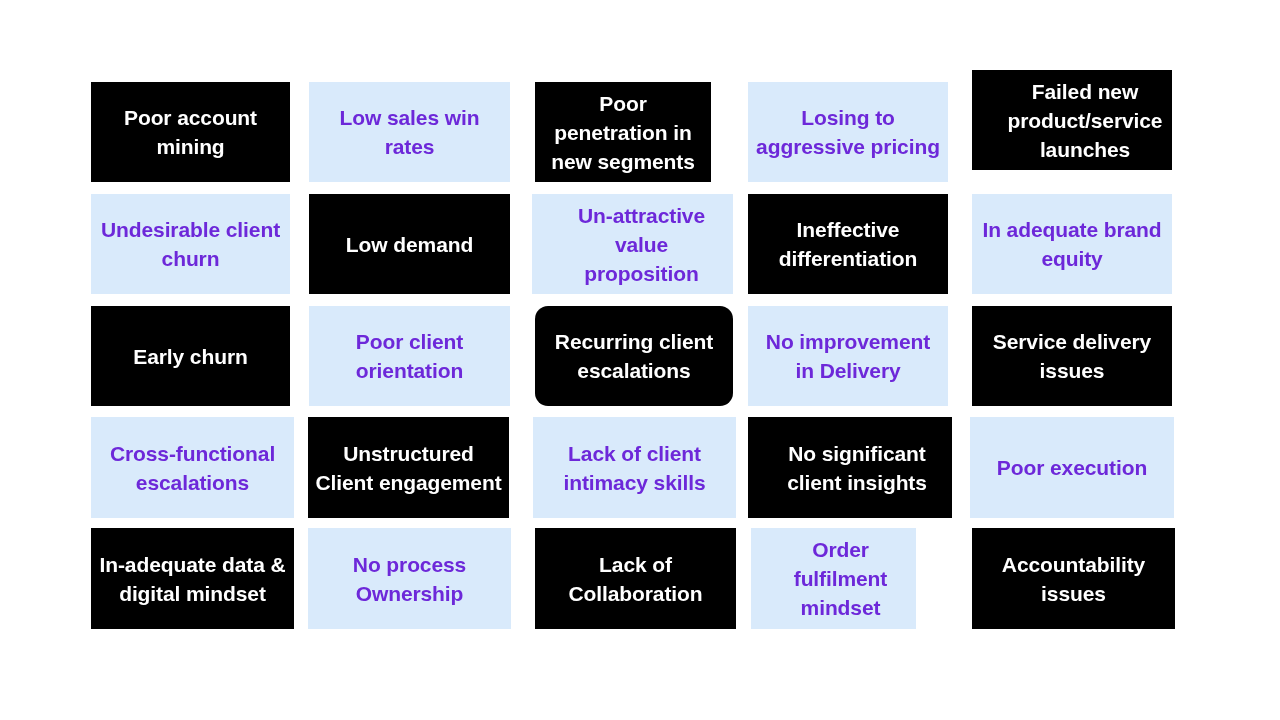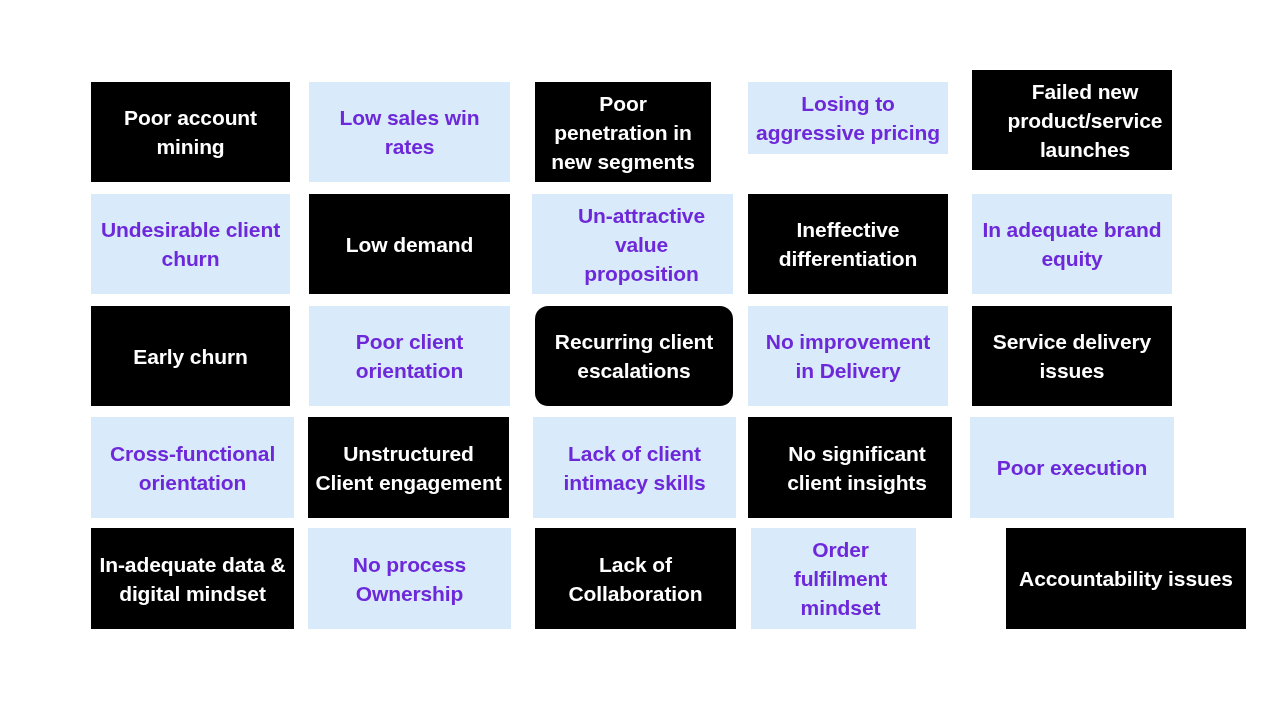--- a/index.html
+++ b/index.html
@@ -54,21 +54,21 @@
 <div id="canvas">
     <div class="tile dark" style="left: 91px; top: 82px; width: 199px; height: 100px;">
       <span class="tile-label">Poor account mining</span>
     </div>
     <div class="tile light" style="left: 309px; top: 82px; width: 201px; height: 100px;">
       <span class="tile-label">Low sales win rates</span>
     </div>
     <div class="tile dark" style="left: 535px; top: 82px; width: 176px; height: 100px;">
       <span class="tile-label">Poor penetration in new segments</span>
     </div>
-    <div class="tile light" style="left: 748px; top: 82px; width: 200px; height: 72px;">
+    <div class="tile light" style="left: 748px; top: 82px; width: 200px; height: 100px;">
       <span class="tile-label">Losing to aggressive pricing</span>
     </div>
     <div class="tile dark" style="left: 972px; top: 70px; width: 200px; height: 100px; padding-left: 32px;">
       <span class="tile-label">Failed new product/service launches</span>
     </div>
     <div class="tile light" style="left: 91px; top: 194px; width: 199px; height: 100px;">
       <span class="tile-label">Undesirable client churn</span>
     </div>
     <div class="tile dark" style="left: 309px; top: 194px; width: 201px; height: 100px;">
       <span class="tile-label">Low demand</span>
@@ -91,21 +91,21 @@
     <div class="tile dark" style="left: 535px; top: 306px; width: 198px; height: 100px; border-radius: 13px;">
       <span class="tile-label">Recurring client escalations</span>
     </div>
     <div class="tile light" style="left: 748px; top: 306px; width: 200px; height: 100px;">
       <span class="tile-label">No improvement in Delivery</span>
     </div>
     <div class="tile dark" style="left: 972px; top: 306px; width: 200px; height: 100px;">
       <span class="tile-label">Service delivery issues</span>
     </div>
     <div class="tile light" style="left: 91px; top: 417px; width: 203px; height: 101px;">
-      <span class="tile-label">Cross-functional orientation</span>
+      <span class="tile-label">Cross-functional escalations</span>
     </div>
     <div class="tile dark" style="left: 308px; top: 417px; width: 201px; height: 101px;">
       <span class="tile-label">Unstructured Client engagement</span>
     </div>
     <div class="tile light" style="left: 533px; top: 417px; width: 203px; height: 101px;">
       <span class="tile-label">Lack of client intimacy skills</span>
     </div>
     <div class="tile dark" style="left: 748px; top: 417px; width: 204px; height: 101px; padding-left: 20px;">
       <span class="tile-label">No significant client insights</span>
     </div>
@@ -117,16 +117,16 @@
     </div>
     <div class="tile light" style="left: 308px; top: 528px; width: 203px; height: 101px;">
       <span class="tile-label">No process Ownership</span>
     </div>
     <div class="tile dark" style="left: 535px; top: 528px; width: 201px; height: 101px; justify-content: flex-end;">
       <span class="tile-label">Lack of Collaboration</span>
     </div>
     <div class="tile light" style="left: 751px; top: 528px; width: 165px; height: 101px; padding-left: 20px;">
       <span class="tile-label">Order fulfilment mindset</span>
     </div>
-    <div class="tile dark" style="left: 1006px; top: 528px; width: 240px; height: 101px;">
+    <div class="tile dark" style="left: 972px; top: 528px; width: 203px; height: 101px;">
       <span class="tile-label">Accountability issues</span>
     </div>
   </div>
 
 </body></html>

